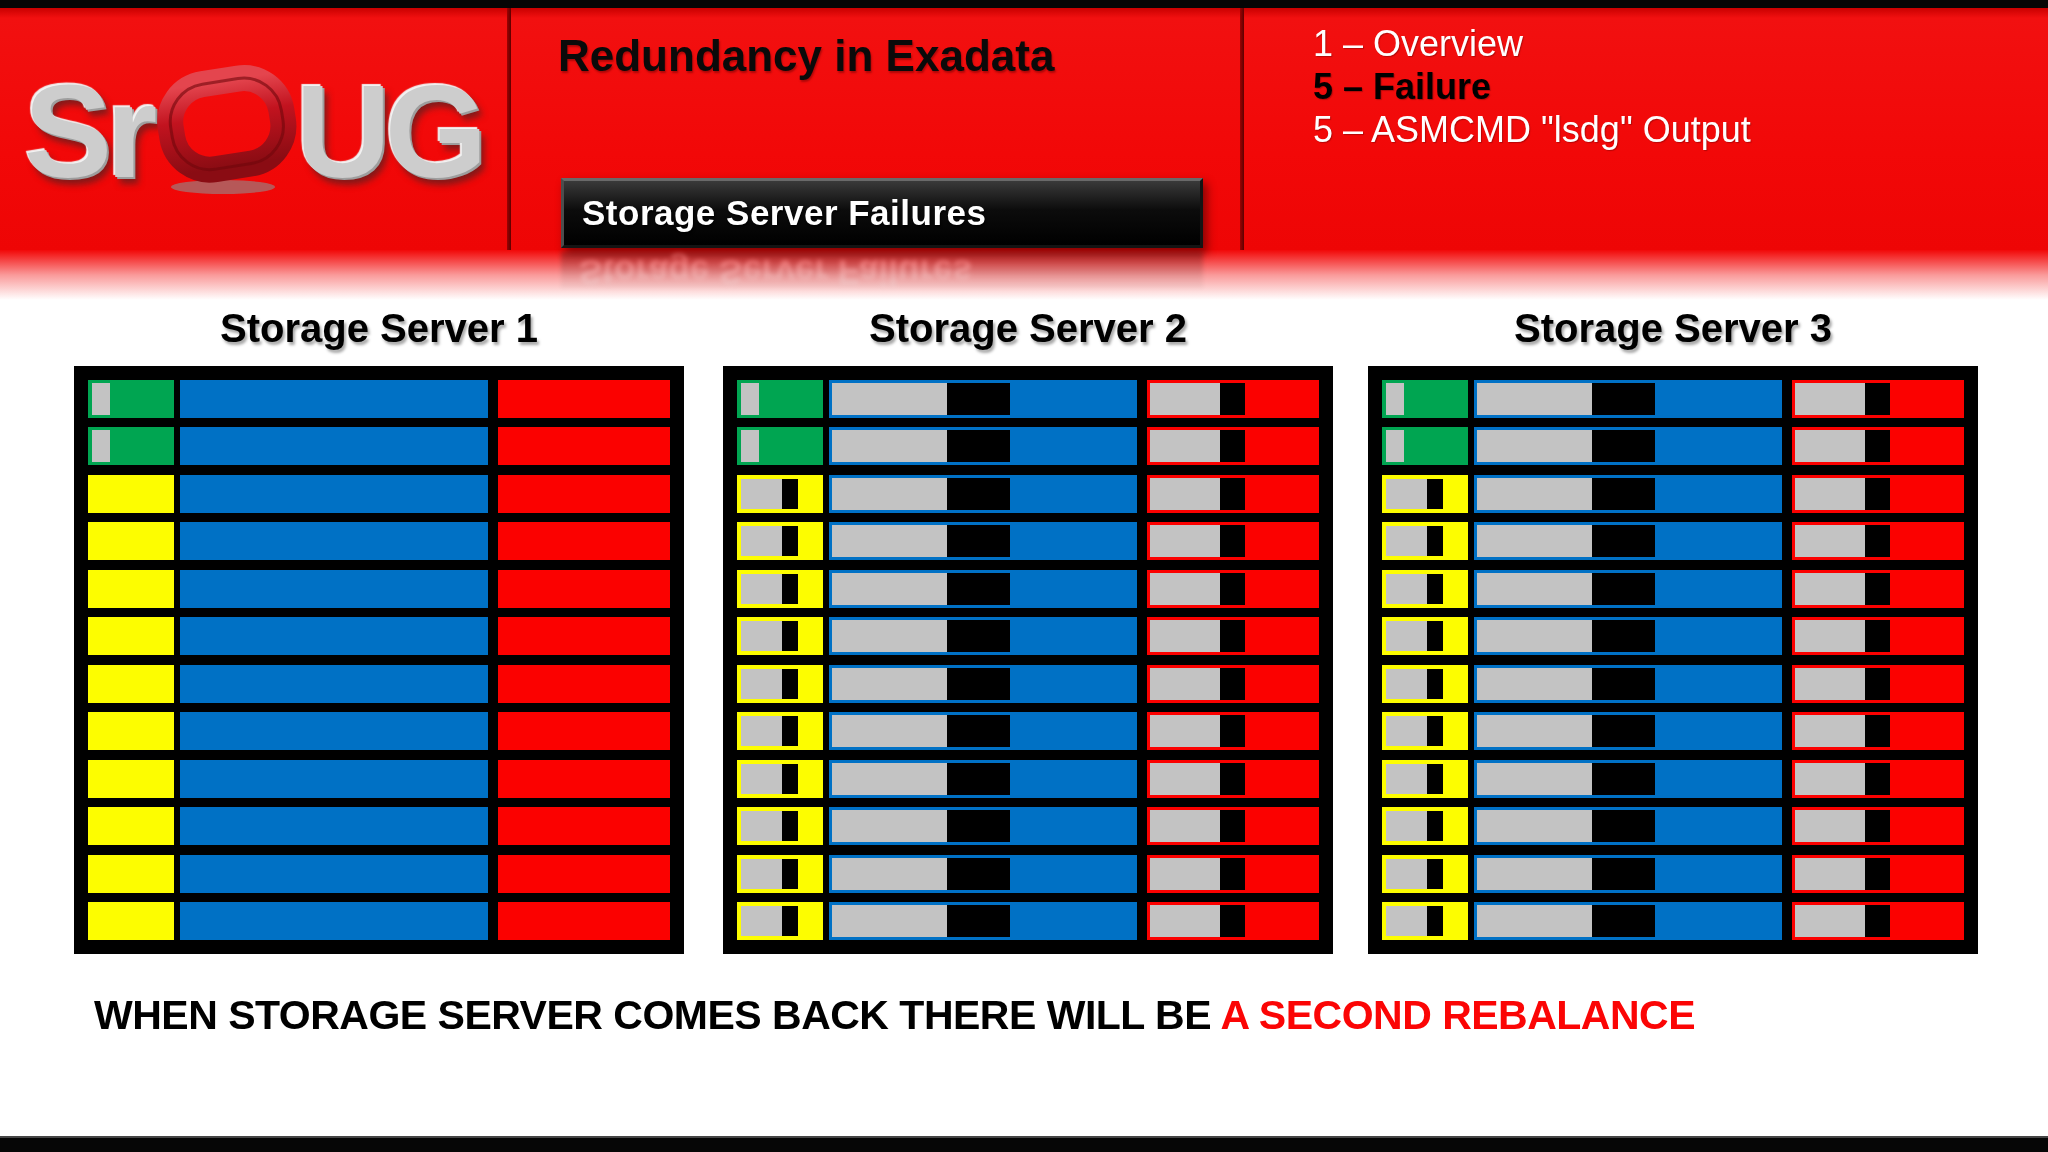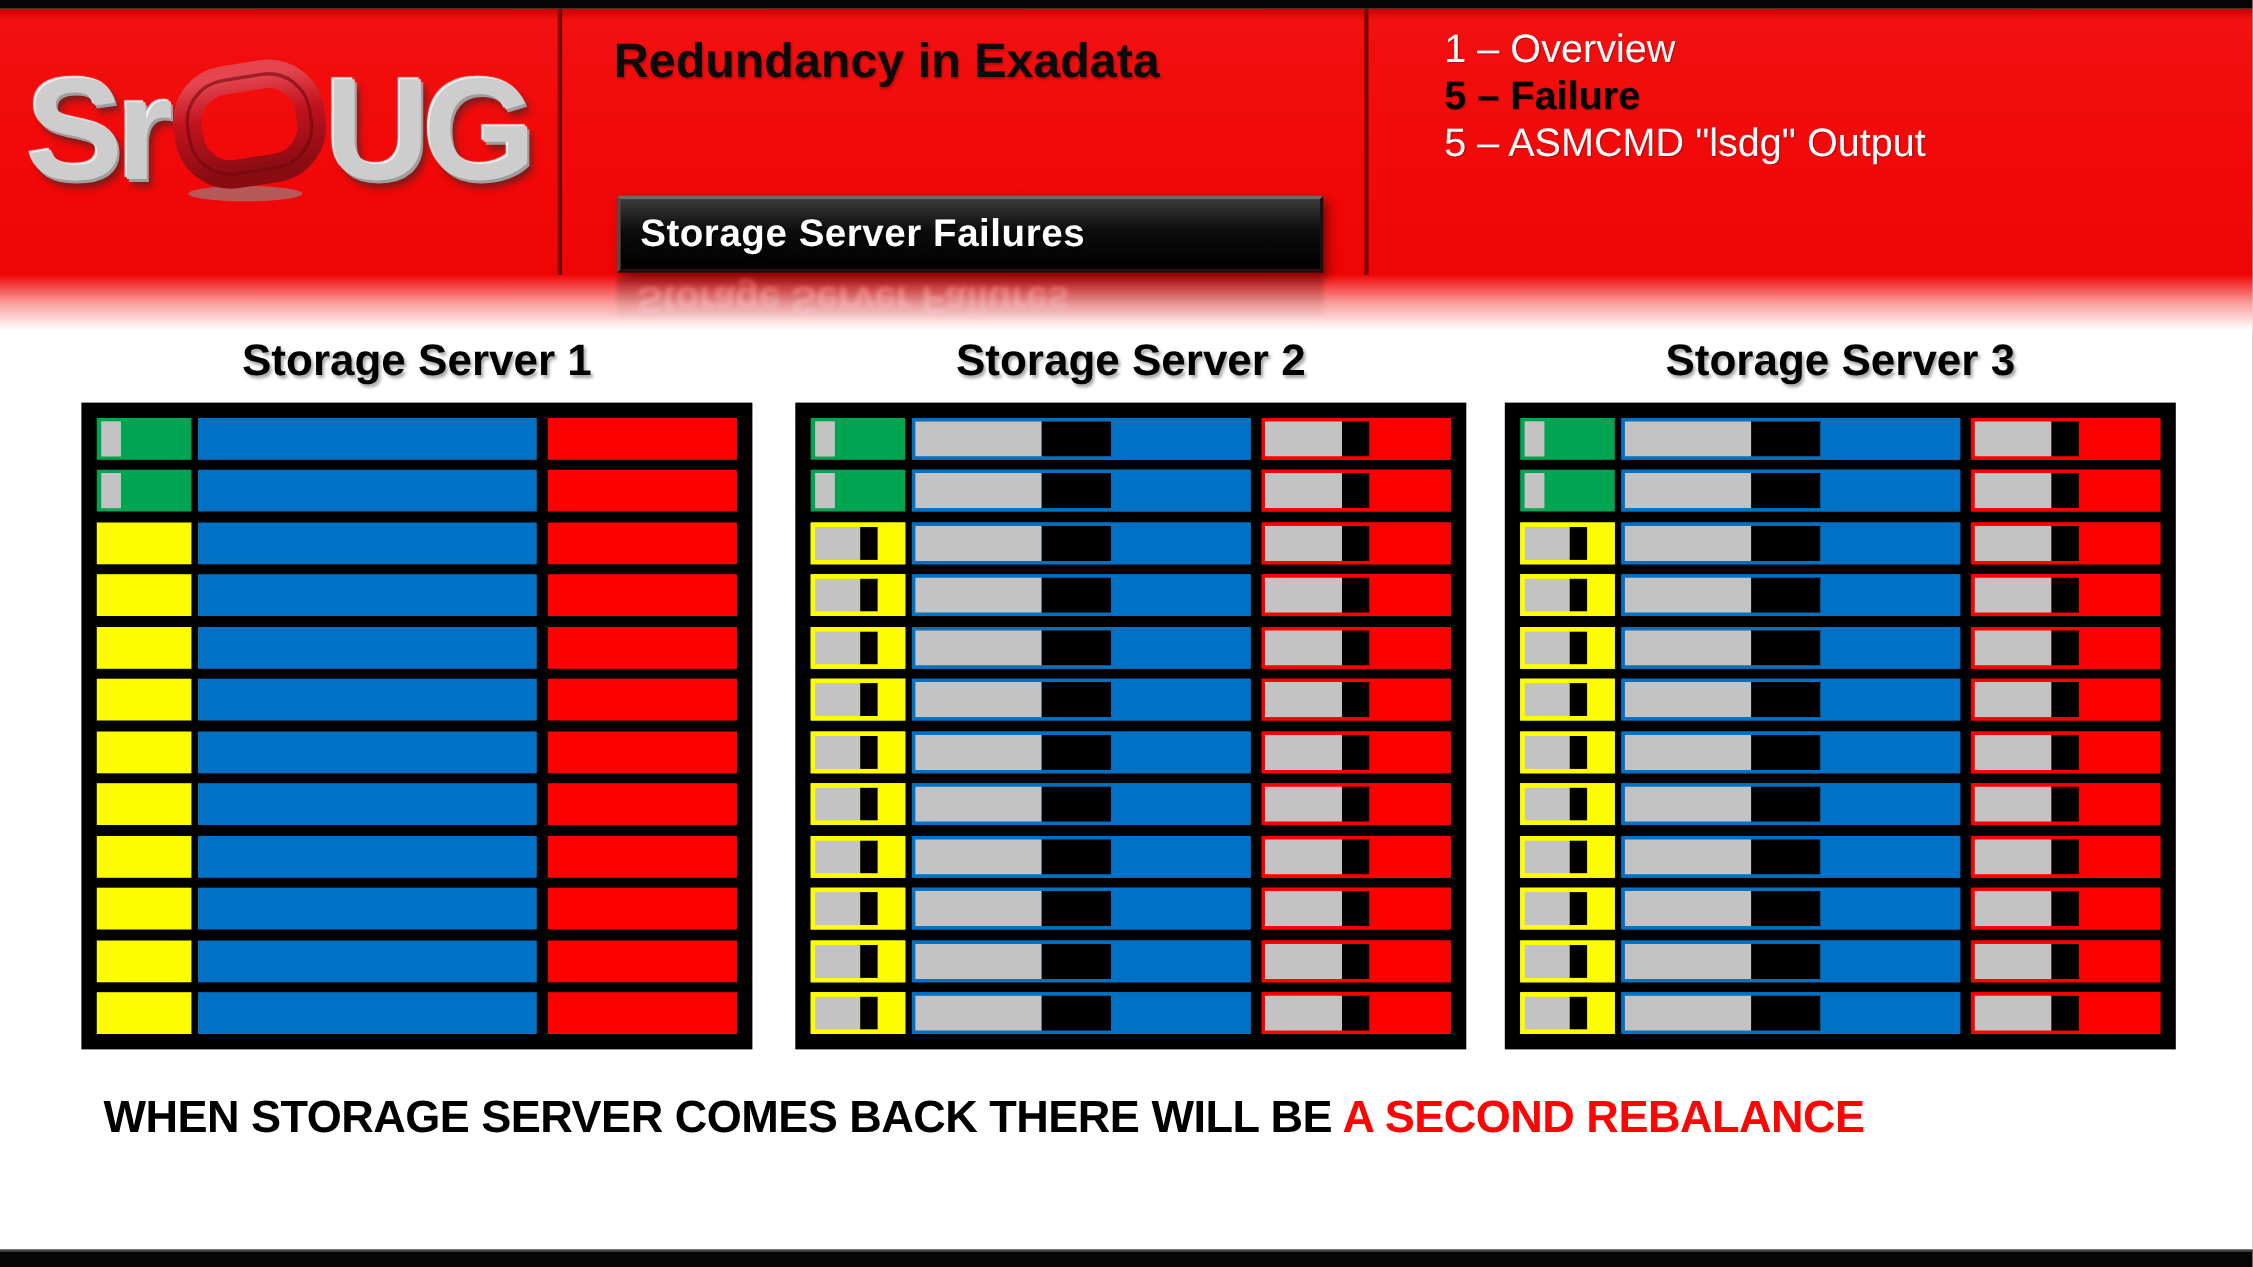--- a/index.html
+++ b/index.html
@@ -9,21 +9,21 @@
   
   .top-strip{position:absolute;left:0;top:0;width:100%;height:8px;background:#050505;}
   .header-red{position:absolute;left:0;top:8px;width:100%;height:242px;
               background:linear-gradient(180deg,#c90000 0px,#f21010 10px,#f20808 60%,#ee0505 100%);}
   .header-sep{position:absolute;top:8px;height:242px;width:4px;
               background:linear-gradient(90deg,#9c0202,#5f0000);}
   .header-fade{position:absolute;left:0;top:250px;width:100%;height:50px;
                background:linear-gradient(180deg,#f20808 0%,#fa9a9a 50%,#ffffff 100%);}
 
   
-  .logo{position:absolute;left:24px;top:52px;height:160px;display:flex;}
+  .logo{position:absolute;left:24px;top:52px;height:160px;display:flex;align-items:center;}
   .logo-txt{font-size:132px;font-weight:bold;letter-spacing:-6px;color:#cdcdcd;line-height:1;
             text-shadow:-2px -2px 1px #f2f2f2, 2px 2px 0 #9e9e9e, 5px 7px 6px rgba(40,40,40,.55);}
   .logo svg{display:block;margin:0 -10px 0 -4px;}
 
   
   .deck-title{position:absolute;left:558px;top:30px;width:680px;color:#0a0a0a;
               font-size:44px;font-weight:bold;line-height:1.2;
               text-shadow:1px 2px 2px rgba(90,0,0,.45);}
 
   

